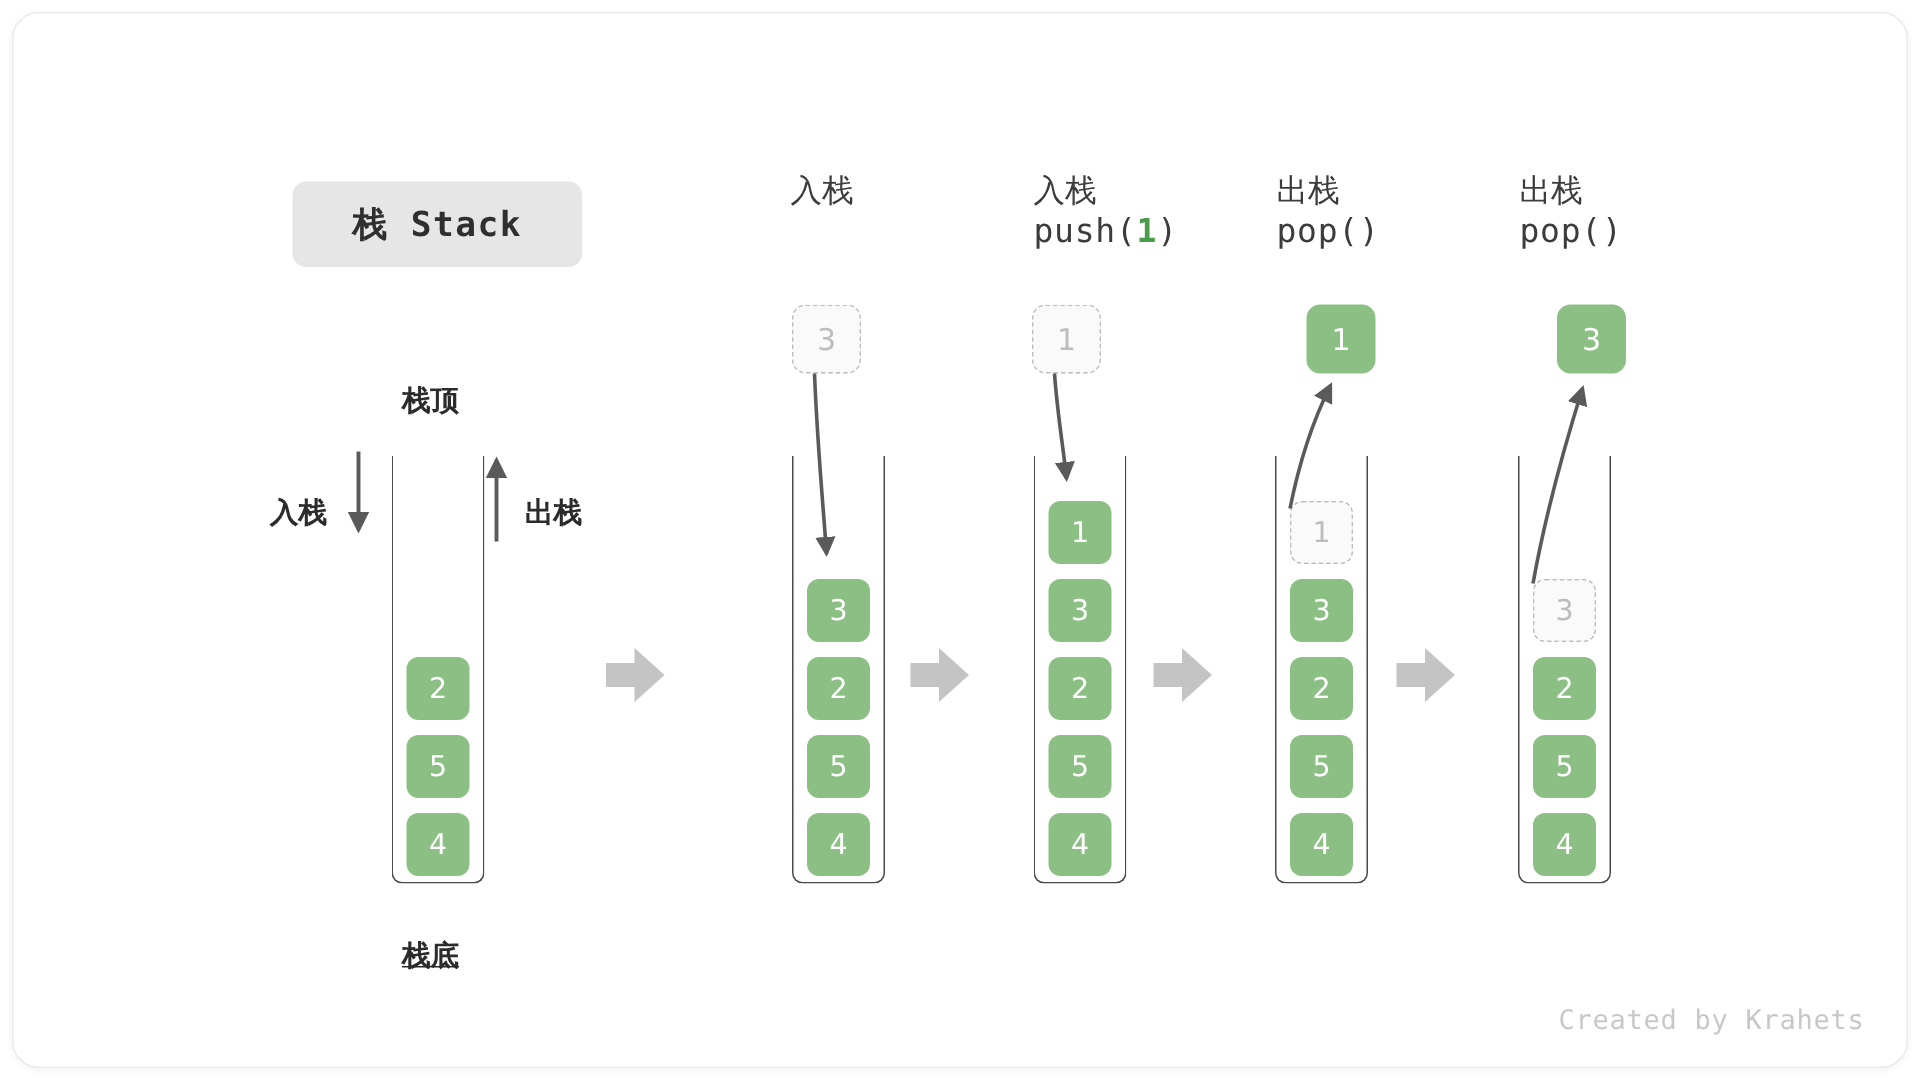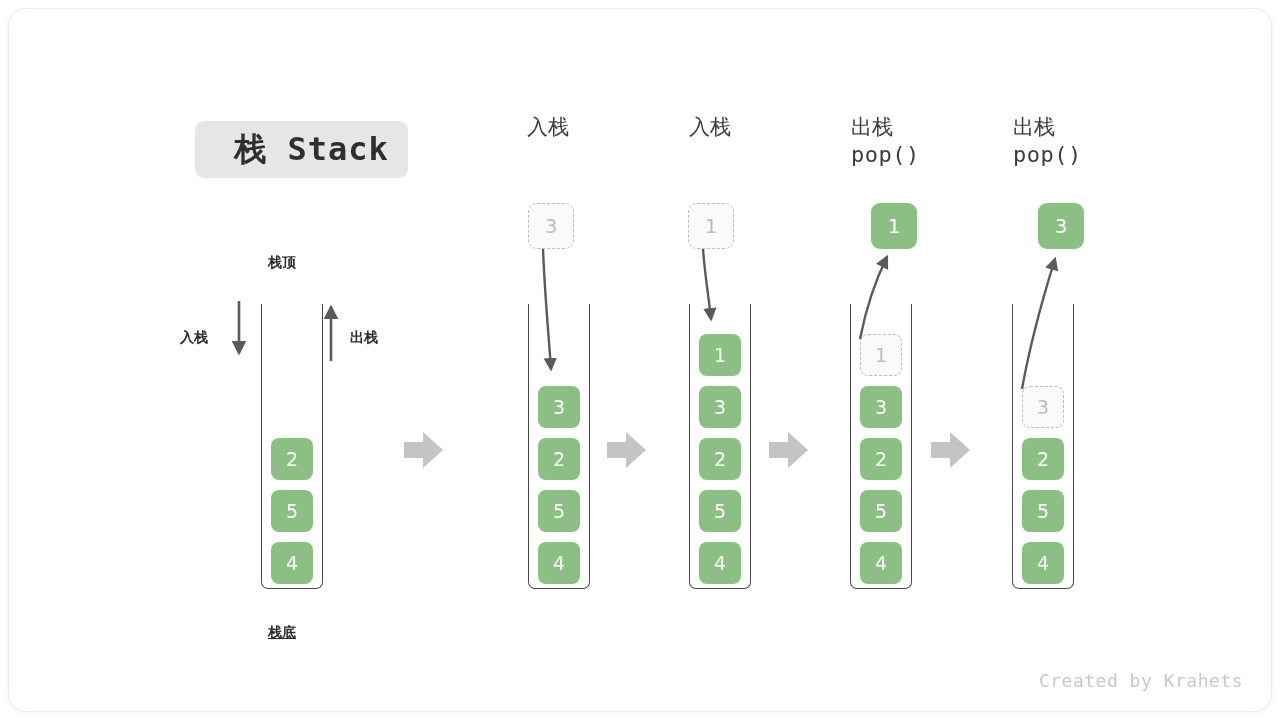--- a/index.html
+++ b/index.html
@@ -33,32 +33,31 @@
     left: 186px;
     top: 112px;
     width: 193px;
     height: 57px;
     background: #e6e6e6;
     border-radius: 9px;
     display: flex;
     align-items: center;
     justify-content: center;
     font-family: "DejaVu Sans Mono", "Liberation Mono", monospace;
-    font-size: 32px;
+    font-size: 23px;
     font-weight: bold;
     color: #2f2f2f;
     letter-spacing: 1px;
-    padding-left: 20px;
   }
 
   
   .cn-label {
     position: absolute;
     font-family: "DejaVu Sans", "Liberation Sans", sans-serif;
-    font-size: 14px;
+    font-size: 19px;
     font-weight: bold;
     color: #2b2b2b;
     white-space: nowrap;
   }
 
   
   .op-caption {
     position: absolute;
     top: 105px;
     width: 170px;
@@ -210,20 +209,21 @@
     <div class="items">
       <div class="cell solid">3</div>
       <div class="cell solid">2</div>
       <div class="cell solid">5</div>
       <div class="cell solid">4</div>
     </div>
   </div>
 
   <div class="op-caption" style="left:680px;">
     <span class="op-cn">入栈</span>
+    <span class="op-code"><span>push(</span><span class="op-arg">1</span><span>)</span></span>
   </div>
 
   <div class="float-cell ghost" style="left:679px; top:194px;">1</div>
 
   <div class="tube" style="left:680px; top:295px;">
     <div class="wall"></div>
     <div class="items">
       <div class="cell solid">1</div>
       <div class="cell solid">3</div>
       <div class="cell solid">2</div>

